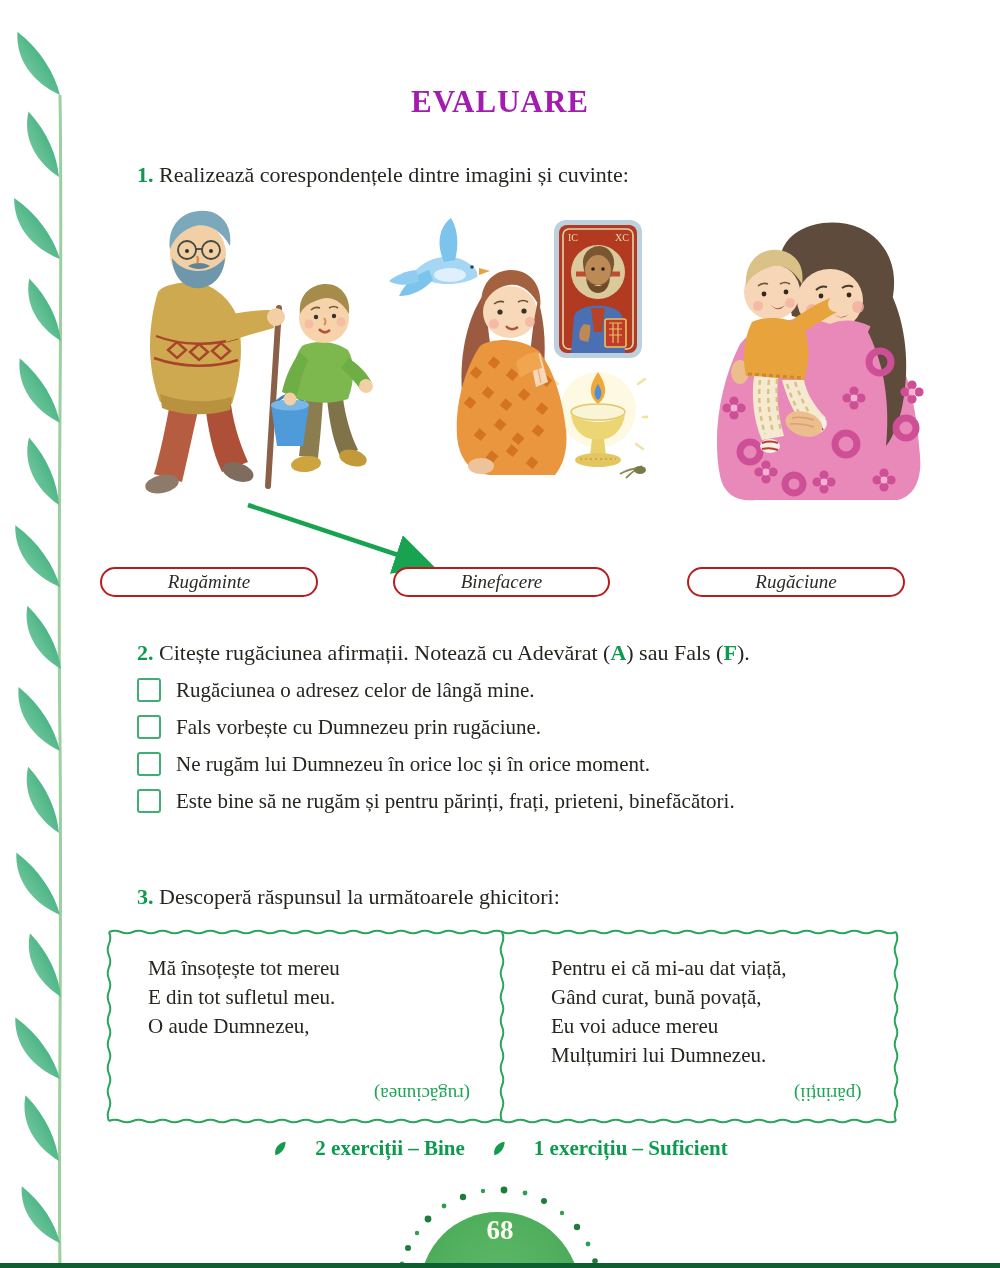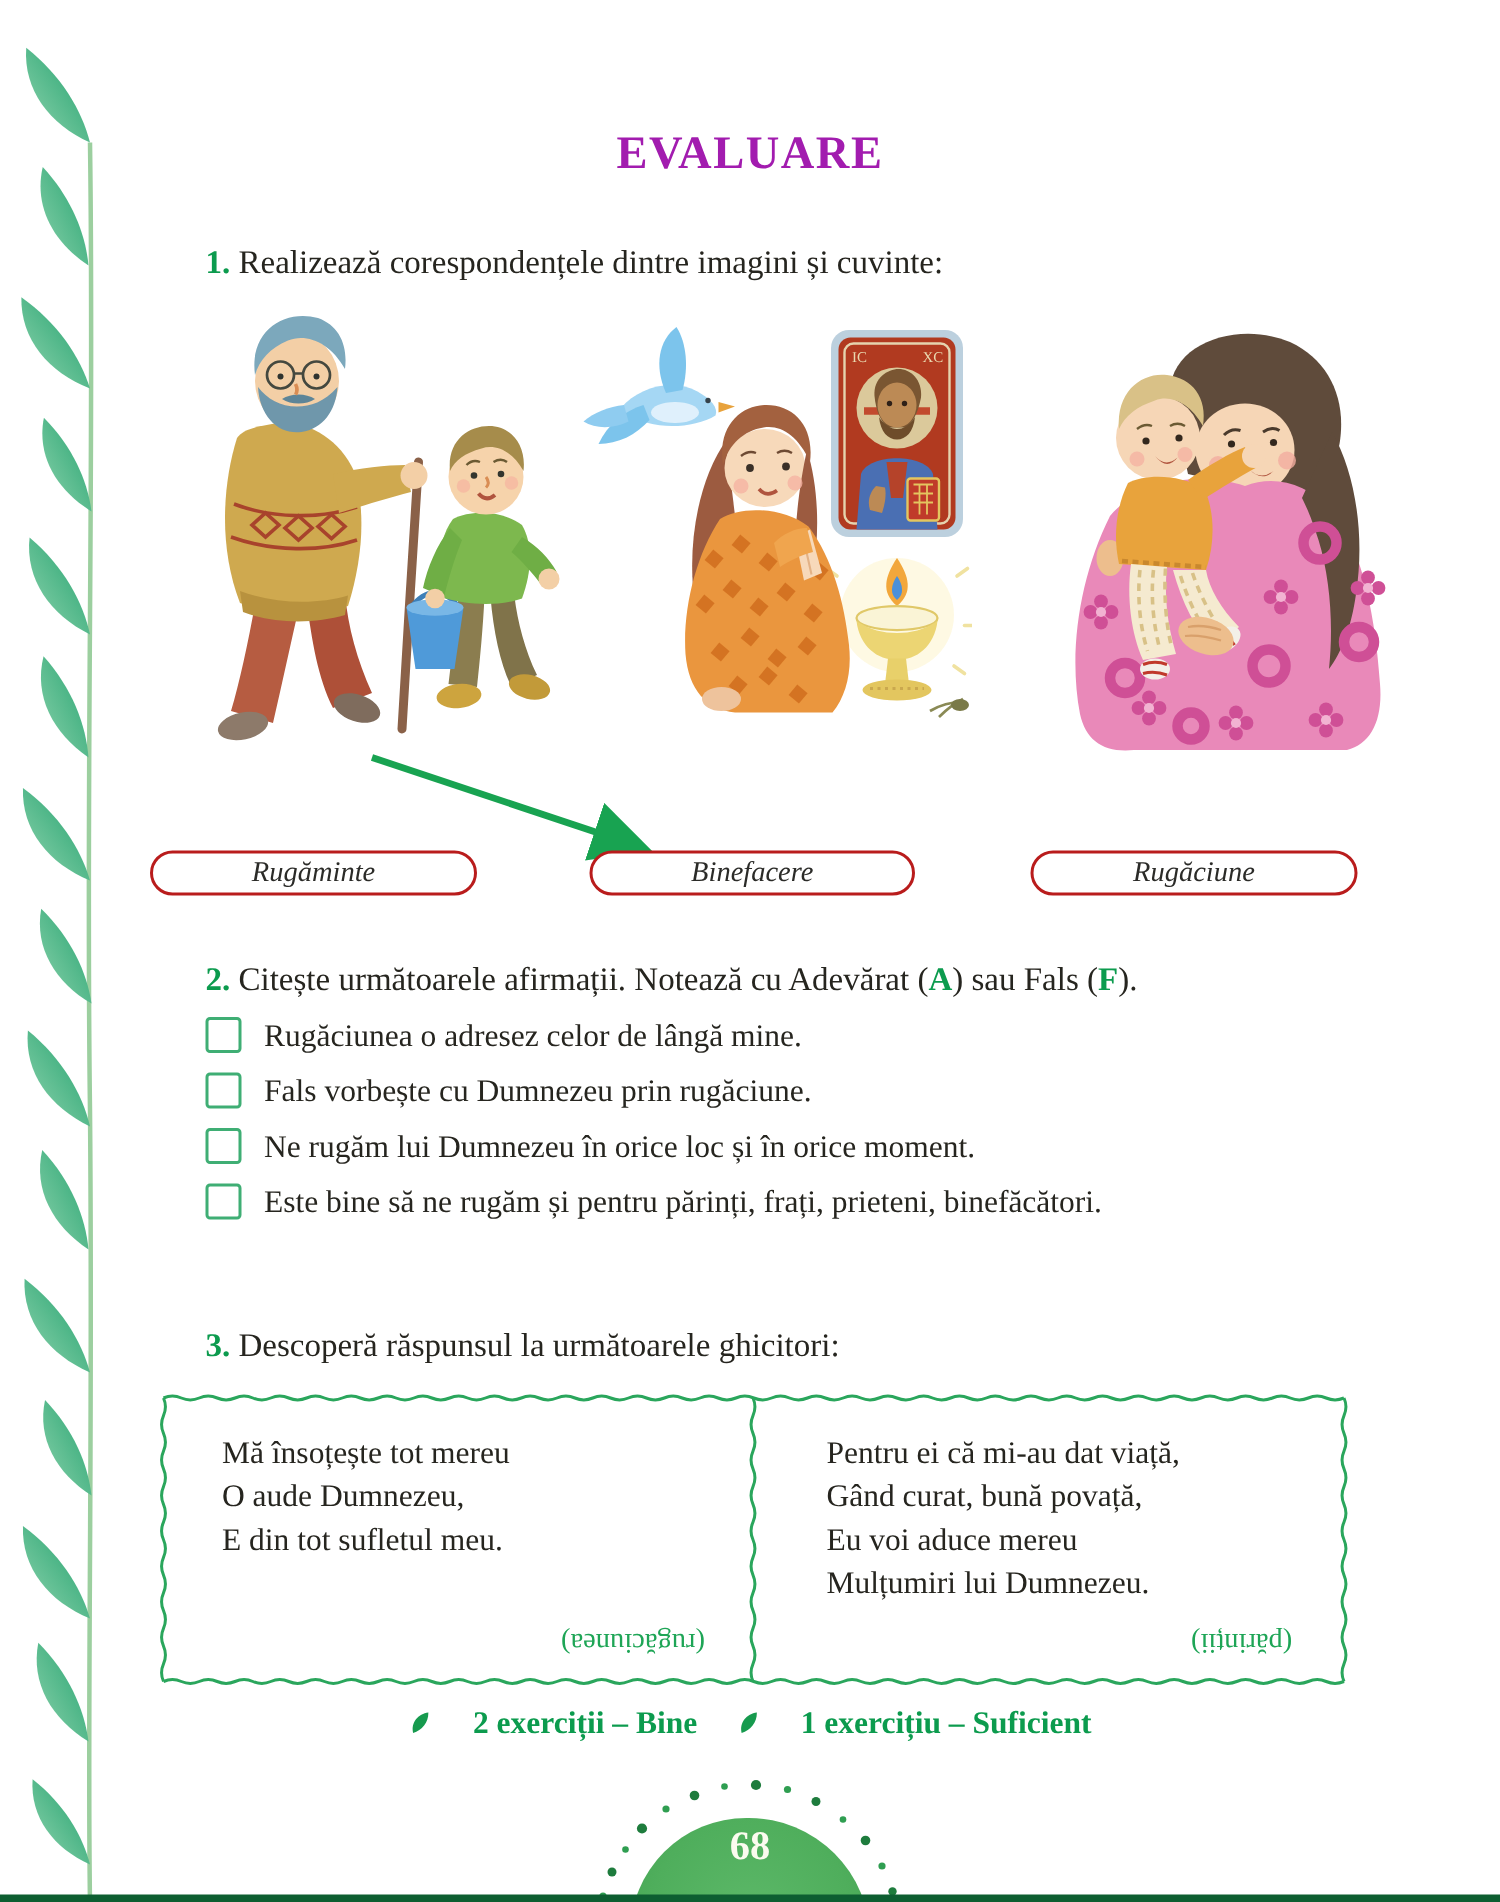--- a/index.html
+++ b/index.html
@@ -350,21 +350,21 @@
   </div>
   <div class="abs label-pill" style="left:393px;width:217px">
     <span>Binefacere</span>
   </div>
   <div class="abs label-pill" style="left:687px;width:218px">
     <span>Rugăciune</span>
   </div>
 
   <div class="abs ex-heading" style="top:640px;left:137px;white-space:nowrap">
     <span class="ex-num">2.</span>
-    <span>Citește următoarele afirmații. Notează cu Adevărat (</span><span class="green-letter">A</span><span>) sau Fals (</span><span class="green-letter">F</span><span>).</span>
+    <span>Citește rugăciunea afirmații. Notează cu Adevărat (</span><span class="green-letter">A</span><span>) sau Fals (</span><span class="green-letter">F</span><span>).</span>
   </div>
 
   <div class="abs statements">
     <div class="statement-row">
       <div class="checkbox"></div>
       <span class="statement-text">Rugăciunea o adresez celor de lângă mine.</span>
     </div>
     <div class="statement-row">
       <div class="checkbox"></div>
       <span class="statement-text">Fals vorbește cu Dumnezeu prin rugăciune.</span>
@@ -389,22 +389,22 @@
       <g stroke="#2aa65c" stroke-width="2" fill="none">
         <path d="M4 4 Q10.0 1.4 15.9 4.0 Q21.9 6.6 27.8 4.0 Q33.8 1.4 39.8 4.0 Q45.7 6.6 51.7 4.0 Q57.7 1.4 63.6 4.0 Q69.6 6.6 75.5 4.0 Q81.5 1.4 87.5 4.0 Q93.4 6.6 99.4 4.0 Q105.4 1.4 111.3 4.0 Q117.3 6.6 123.2 4.0 Q129.2 1.4 135.2 4.0 Q141.1 6.6 147.1 4.0 Q153.1 1.4 159.0 4.0 Q165.0 6.6 170.9 4.0 Q176.9 1.4 182.9 4.0 Q188.8 6.6 194.8 4.0 Q200.8 1.4 206.7 4.0 Q212.7 6.6 218.6 4.0 Q224.6 1.4 230.6 4.0 Q236.5 6.6 242.5 4.0 Q248.4 1.4 254.4 4.0 Q260.4 6.6 266.3 4.0 Q272.3 1.4 278.3 4.0 Q284.2 6.6 290.2 4.0 Q296.1 1.4 302.1 4.0 Q308.1 6.6 314.0 4.0 Q320.0 1.4 326.0 4.0 Q331.9 6.6 337.9 4.0 Q343.8 1.4 349.8 4.0 Q355.8 6.6 361.7 4.0 Q367.7 1.4 373.7 4.0 Q379.6 6.6 385.6 4.0 Q391.5 1.4 397.5 4.0 Q403.5 6.6 409.4 4.0 Q415.4 1.4 421.3 4.0 Q427.3 6.6 433.3 4.0 Q439.2 1.4 445.2 4.0 Q451.2 6.6 457.1 4.0 Q463.1 1.4 469.0 4.0 Q475.0 6.6 481.0 4.0 Q486.9 1.4 492.9 4.0 Q498.9 6.6 504.8 4.0 Q510.8 1.4 516.7 4.0 Q522.7 6.6 528.7 4.0 Q534.6 1.4 540.6 4.0 Q546.6 6.6 552.5 4.0 Q558.5 1.4 564.4 4.0 Q570.4 6.6 576.4 4.0 Q582.3 1.4 588.3 4.0 Q594.3 6.6 600.2 4.0 Q606.2 1.4 612.1 4.0 Q618.1 6.6 624.1 4.0 Q630.0 1.4 636.0 4.0 Q641.9 6.6 647.9 4.0 Q653.9 1.4 659.8 4.0 Q665.8 6.6 671.8 4.0 Q677.7 1.4 683.7 4.0 Q689.6 6.6 695.6 4.0 Q701.6 1.4 707.5 4.0 Q713.5 6.6 719.5 4.0 Q725.4 1.4 731.4 4.0 Q737.3 6.6 743.3 4.0 Q749.3 1.4 755.2 4.0 Q761.2 6.6 767.2 4.0 Q773.1 1.4 779.1 4.0 Q785.0 6.6 791.0 4.0"></path>
         <path d="M4 193 Q10.0 190.4 15.9 193.0 Q21.9 195.6 27.8 193.0 Q33.8 190.4 39.8 193.0 Q45.7 195.6 51.7 193.0 Q57.7 190.4 63.6 193.0 Q69.6 195.6 75.5 193.0 Q81.5 190.4 87.5 193.0 Q93.4 195.6 99.4 193.0 Q105.4 190.4 111.3 193.0 Q117.3 195.6 123.2 193.0 Q129.2 190.4 135.2 193.0 Q141.1 195.6 147.1 193.0 Q153.1 190.4 159.0 193.0 Q165.0 195.6 170.9 193.0 Q176.9 190.4 182.9 193.0 Q188.8 195.6 194.8 193.0 Q200.8 190.4 206.7 193.0 Q212.7 195.6 218.6 193.0 Q224.6 190.4 230.6 193.0 Q236.5 195.6 242.5 193.0 Q248.4 190.4 254.4 193.0 Q260.4 195.6 266.3 193.0 Q272.3 190.4 278.3 193.0 Q284.2 195.6 290.2 193.0 Q296.1 190.4 302.1 193.0 Q308.1 195.6 314.0 193.0 Q320.0 190.4 326.0 193.0 Q331.9 195.6 337.9 193.0 Q343.8 190.4 349.8 193.0 Q355.8 195.6 361.7 193.0 Q367.7 190.4 373.7 193.0 Q379.6 195.6 385.6 193.0 Q391.5 190.4 397.5 193.0 Q403.5 195.6 409.4 193.0 Q415.4 190.4 421.3 193.0 Q427.3 195.6 433.3 193.0 Q439.2 190.4 445.2 193.0 Q451.2 195.6 457.1 193.0 Q463.1 190.4 469.0 193.0 Q475.0 195.6 481.0 193.0 Q486.9 190.4 492.9 193.0 Q498.9 195.6 504.8 193.0 Q510.8 190.4 516.7 193.0 Q522.7 195.6 528.7 193.0 Q534.6 190.4 540.6 193.0 Q546.6 195.6 552.5 193.0 Q558.5 190.4 564.4 193.0 Q570.4 195.6 576.4 193.0 Q582.3 190.4 588.3 193.0 Q594.3 195.6 600.2 193.0 Q606.2 190.4 612.1 193.0 Q618.1 195.6 624.1 193.0 Q630.0 190.4 636.0 193.0 Q641.9 195.6 647.9 193.0 Q653.9 190.4 659.8 193.0 Q665.8 195.6 671.8 193.0 Q677.7 190.4 683.7 193.0 Q689.6 195.6 695.6 193.0 Q701.6 190.4 707.5 193.0 Q713.5 195.6 719.5 193.0 Q725.4 190.4 731.4 193.0 Q737.3 195.6 743.3 193.0 Q749.3 190.4 755.2 193.0 Q761.2 195.6 767.2 193.0 Q773.1 190.4 779.1 193.0 Q785.0 195.6 791.0 193.0"></path>
         <path d="M4 4 Q6.6 9.9 4.0 15.8 Q1.4 21.7 4.0 27.6 Q6.6 33.5 4.0 39.4 Q1.4 45.3 4.0 51.3 Q6.6 57.2 4.0 63.1 Q1.4 69.0 4.0 74.9 Q6.6 80.8 4.0 86.7 Q1.4 92.6 4.0 98.5 Q6.6 104.4 4.0 110.3 Q1.4 116.2 4.0 122.1 Q6.6 128.0 4.0 133.9 Q1.4 139.8 4.0 145.8 Q6.6 151.7 4.0 157.6 Q1.4 163.5 4.0 169.4 Q6.6 175.3 4.0 181.2 Q1.4 187.1 4.0 193.0"></path>
         <path d="M791 4 Q793.6 9.9 791.0 15.8 Q788.4 21.7 791.0 27.6 Q793.6 33.5 791.0 39.4 Q788.4 45.3 791.0 51.3 Q793.6 57.2 791.0 63.1 Q788.4 69.0 791.0 74.9 Q793.6 80.8 791.0 86.7 Q788.4 92.6 791.0 98.5 Q793.6 104.4 791.0 110.3 Q788.4 116.2 791.0 122.1 Q793.6 128.0 791.0 133.9 Q788.4 139.8 791.0 145.8 Q793.6 151.7 791.0 157.6 Q788.4 163.5 791.0 169.4 Q793.6 175.3 791.0 181.2 Q788.4 187.1 791.0 193.0"></path>
         <path d="M397 4 Q399.6 9.9 397.0 15.8 Q394.4 21.7 397.0 27.6 Q399.6 33.5 397.0 39.4 Q394.4 45.3 397.0 51.3 Q399.6 57.2 397.0 63.1 Q394.4 69.0 397.0 74.9 Q399.6 80.8 397.0 86.7 Q394.4 92.6 397.0 98.5 Q399.6 104.4 397.0 110.3 Q394.4 116.2 397.0 122.1 Q399.6 128.0 397.0 133.9 Q394.4 139.8 397.0 145.8 Q399.6 151.7 397.0 157.6 Q394.4 163.5 397.0 169.4 Q399.6 175.3 397.0 181.2 Q394.4 187.1 397.0 193.0"></path>
       </g>
     </svg>
     <div class="riddle-col" style="left:43px">
       <div>Mă însoțește tot mereu</div>
+      <div>E din tot sufletul meu.</div>
       <div>O aude Dumnezeu,</div>
-      <div>E din tot sufletul meu.</div>
     </div>
     <div class="riddle-answer" style="right:430px">(rugăciunea)</div>
     <div class="riddle-col" style="left:446px">
       <div>Pentru ei că mi-au dat viață,</div>
       <div>Gând curat, bună povață,</div>
       <div>Eu voi aduce mereu</div>
       <div>Mulțumiri lui Dumnezeu.</div>
     </div>
     <div class="riddle-answer" style="right:38px">(părinții)</div>
   </div>

